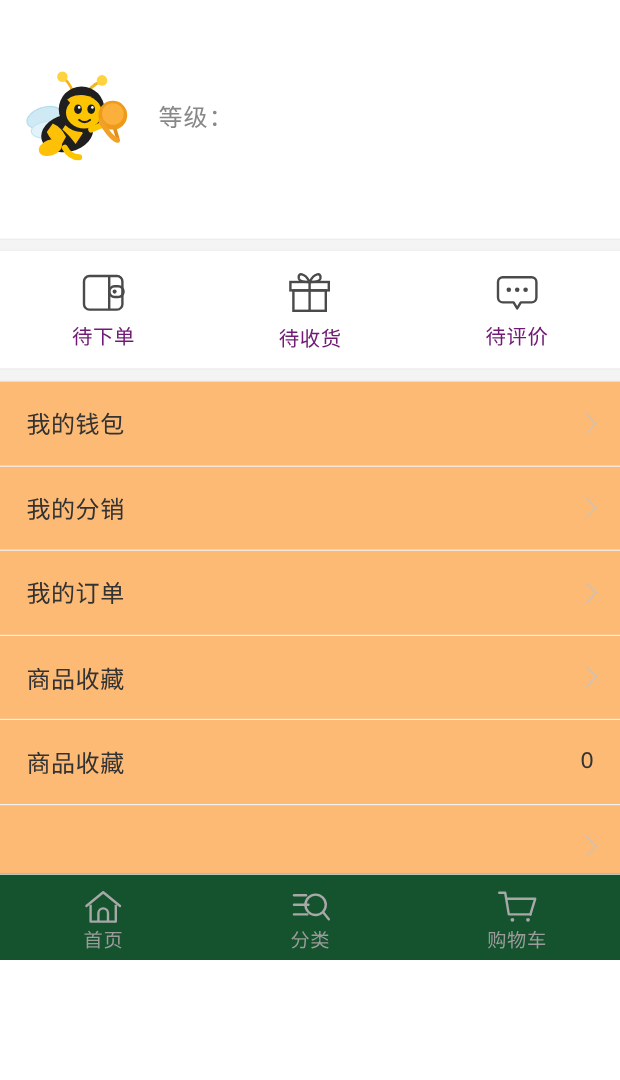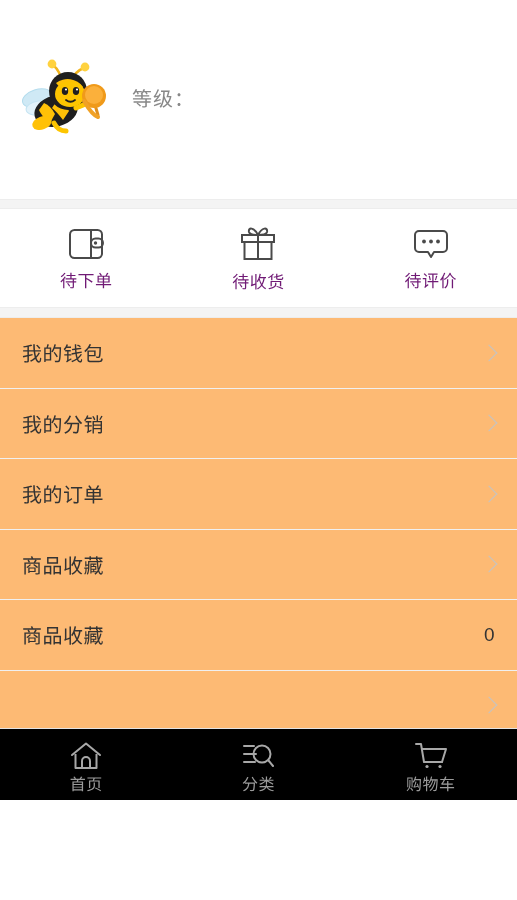--- a/index.html
+++ b/index.html
@@ -132,24 +132,25 @@
   .menu-value {
     font-size: 19px;
     color: #333333;
     letter-spacing: 0.5px;
   }
 
   
   .tabbar {
     height: 72px;
     flex: 0 0 72px;
-    background: #000000;
+    background: #14532d;
     border-top: 1px solid #e3e3e3;
     display: flex;
     box-sizing: border-box;
+    justify-content: flex-end;
   }
   .tab {
     flex: 1 1 0;
     display: flex;
     flex-direction: column;
     align-items: center;
     justify-content: center;
     gap: 5px;
     padding-top: 4px;
   }

